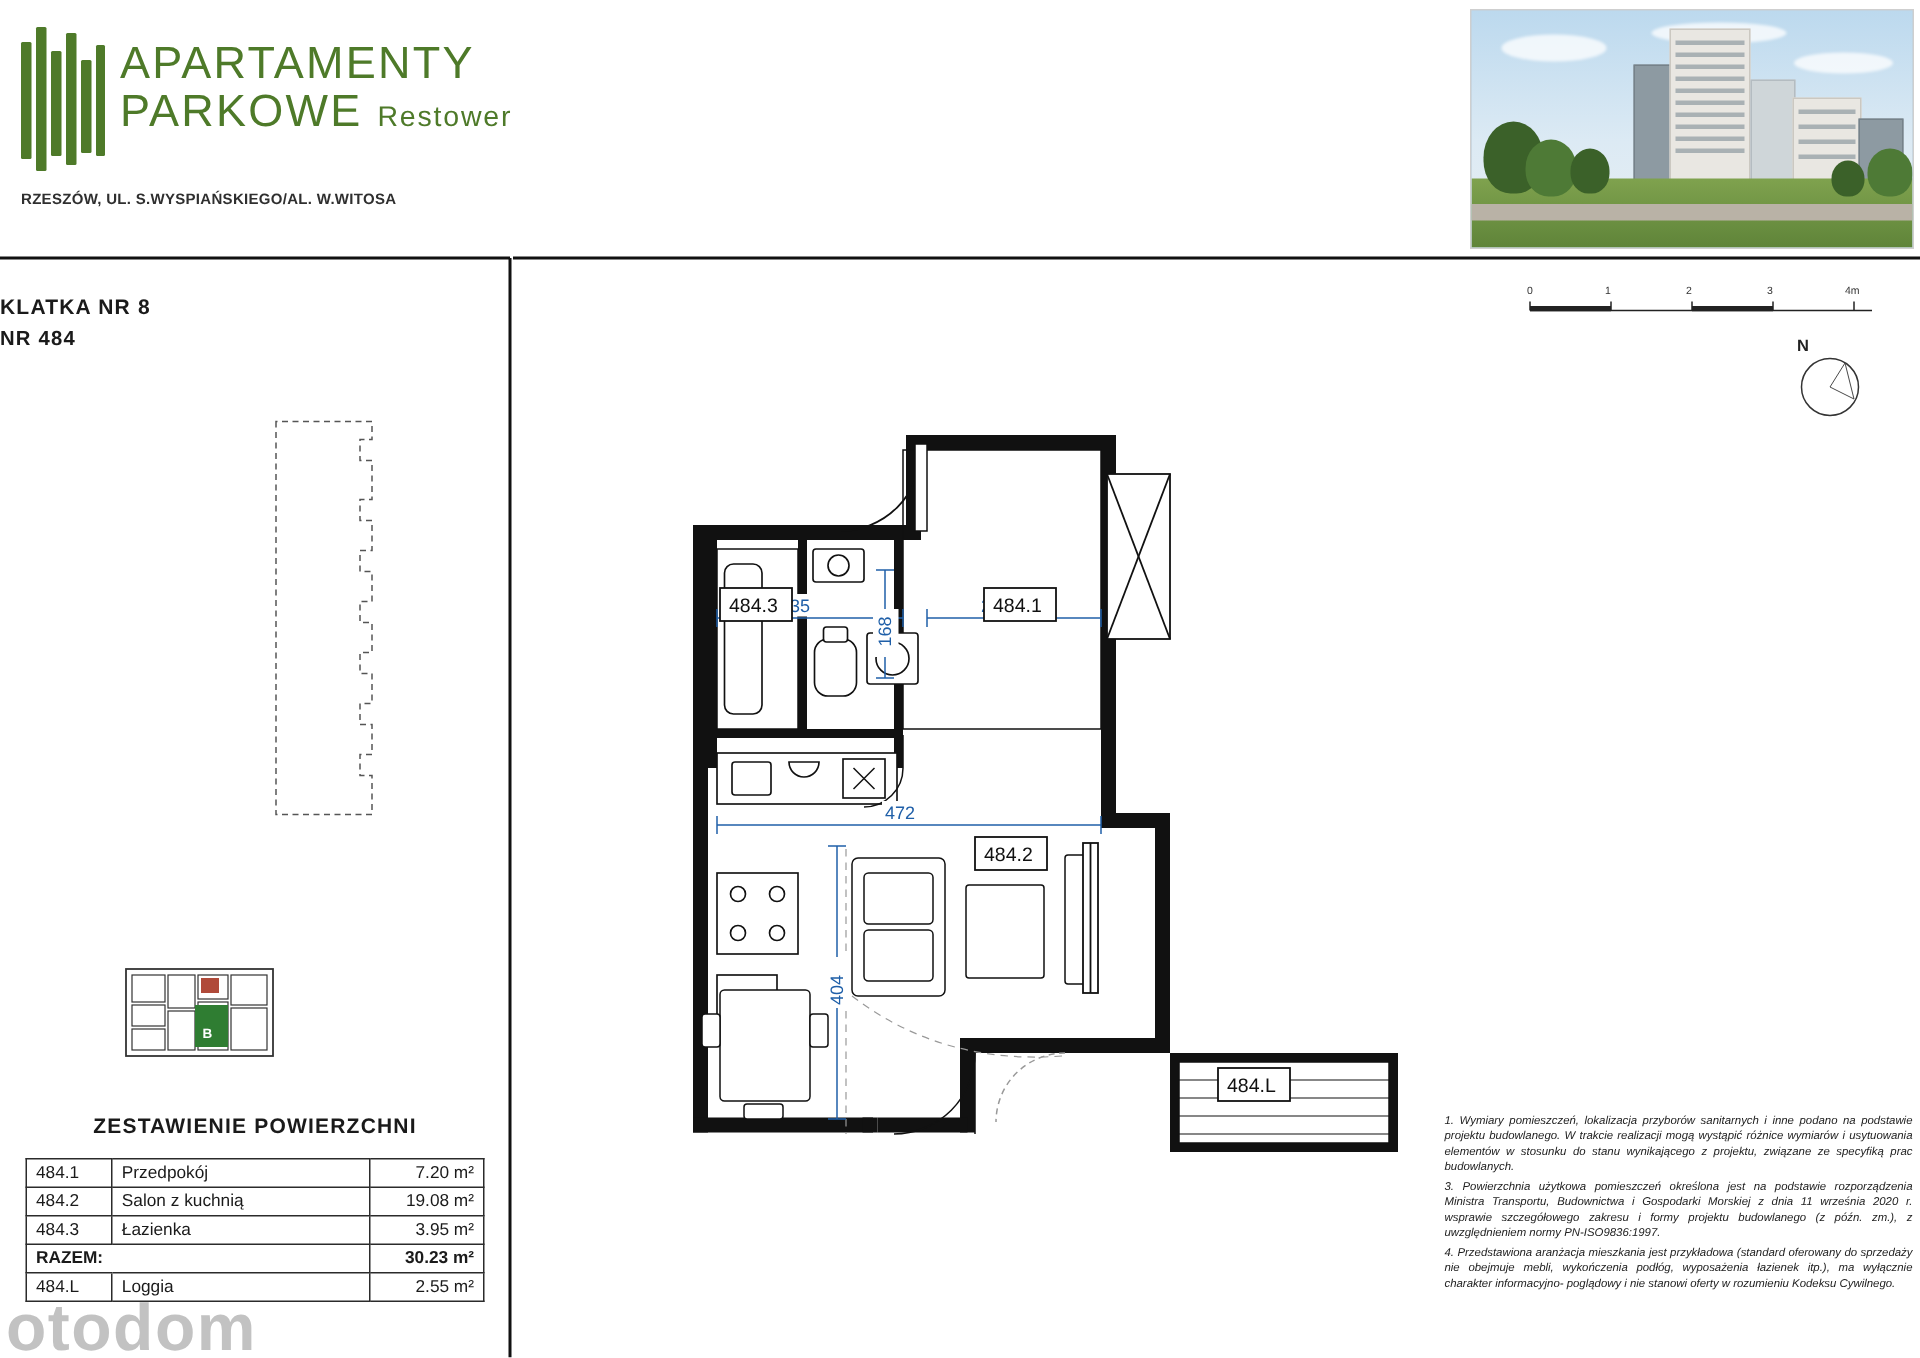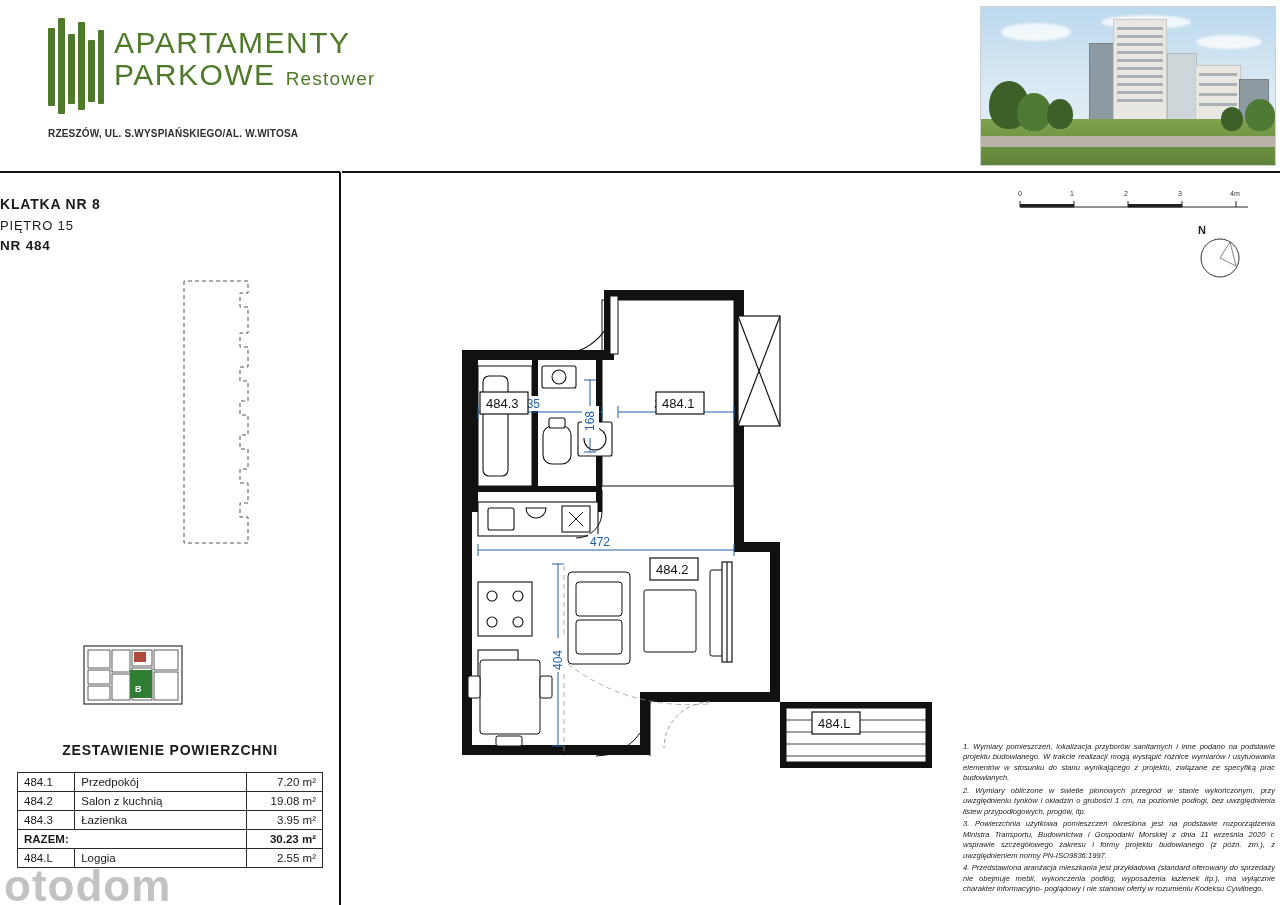--- a/index.html
+++ b/index.html
@@ -9,22 +9,22 @@
     background:#ffffff;
     font-family:"Liberation Sans", sans-serif;
     color:#1a1a1a;
     position:relative;
     overflow:hidden;
   }
   .sheet { position:absolute; inset:0; }
 
   
   .brand {
-    position:absolute; left:16px; top:0; width:340px; height:172px;
-    padding:14px 10px 0 32px;
+    position:absolute; left:0; top:0; width:340px; height:172px;
+    padding:14px 10px 0 14px;
   }
   .brand-row { display:flex; align-items:flex-start; gap:8px; }
   .logo-mark { width:58px; height:96px; position:relative; flex:none; margin-top:4px;}
   .logo-mark i {
     position:absolute; display:block; background:#4e7a29; border-radius:1px;
   }
   .brand-words { padding-top:14px; }
   .brand-line1 {
     font-size:30px; letter-spacing:1.5px; color:#4e7a29; font-weight:400;
     line-height:1.02; font-family:"Liberation Sans", sans-serif;
@@ -187,21 +187,20 @@
     <div class="tree dk" style="left:66px;top:92px;width:26px;height:30px;"></div>
     <div class="tree" style="left:264px;top:92px;width:30px;height:32px;"></div>
     <div class="tree dk" style="left:240px;top:100px;width:22px;height:24px;"></div>
   </div>
 
   <div class="left-col">
     <div class="left-rule-v"></div>
 
     <div class="klatka">
       <div class="k1">KLATKA NR 8</div>
-      <div class="k2">PIĘTRO 15</div>
       <div class="k3">NR 484</div>
     </div>
 
     <div class="bldg-outline">
       <svg width="80" height="270" viewBox="0 0 80 270">
         <path d="M8,4 L8,266 L72,266 L72,240 L64,240 L64,226 L72,226 L72,206 L64,206
                  L64,192 L72,192 L72,172 L64,172 L64,158 L72,158 L72,138 L64,138
                  L64,124 L72,124 L72,104 L64,104 L64,90 L72,90 L72,70 L64,70
                  L64,56 L72,56 L72,30 L64,30 L64,16 L72,16 L72,4 Z" fill="none" stroke="#555" stroke-width="1" stroke-dasharray="4,3"></path>
       </svg>
@@ -452,20 +451,19 @@
         <text x="306" y="384">484.2</text>
 
         <rect x="462" y="522" width="48" height="22" fill="#ffffff" stroke="#111" stroke-width="1.2"></rect>
         <text x="468" y="538">484.L</text>
       </g>
     </svg>
   </div>
 
   <div class="notes">
     <p>1. Wymiary pomieszczeń, lokalizacja przyborów sanitarnych i inne podano na podstawie projektu budowlanego. W trakcie realizacji mogą wystąpić różnice wymiarów i usytuowania elementów w stosunku do stanu wynikającego z projektu, związane ze specyfiką prac budowlanych.</p>
-    <p>2. Wymiary obliczone w świetle pionowych przegród w stanie wykończonym, przy uwzględnieniu tynków i okładzin o grubości 1 cm, na poziomie podłogi, bez uwzględnienia listew przypodłogowych, progów, itp.</p>
     <p>3. Powierzchnia użytkowa pomieszczeń określona jest na podstawie rozporządzenia Ministra Transportu, Budownictwa i Gospodarki Morskiej z dnia 11 września 2020 r. wsprawie szczegółowego zakresu i formy projektu budowlanego (z późn. zm.), z uwzględnieniem normy PN-ISO9836:1997.</p>
     <p>4. Przedstawiona aranżacja mieszkania jest przykładowa (standard oferowany do sprzedaży nie obejmuje mebli, wykończenia podłóg, wyposażenia łazienek itp.), ma wyłącznie charakter informacyjno- poglądowy i nie stanowi oferty w rozumieniu Kodeksu Cywilnego.</p>
   </div>
 
   <div class="watermark">otodom</div>
 
 </div>
 
 </body></html>

